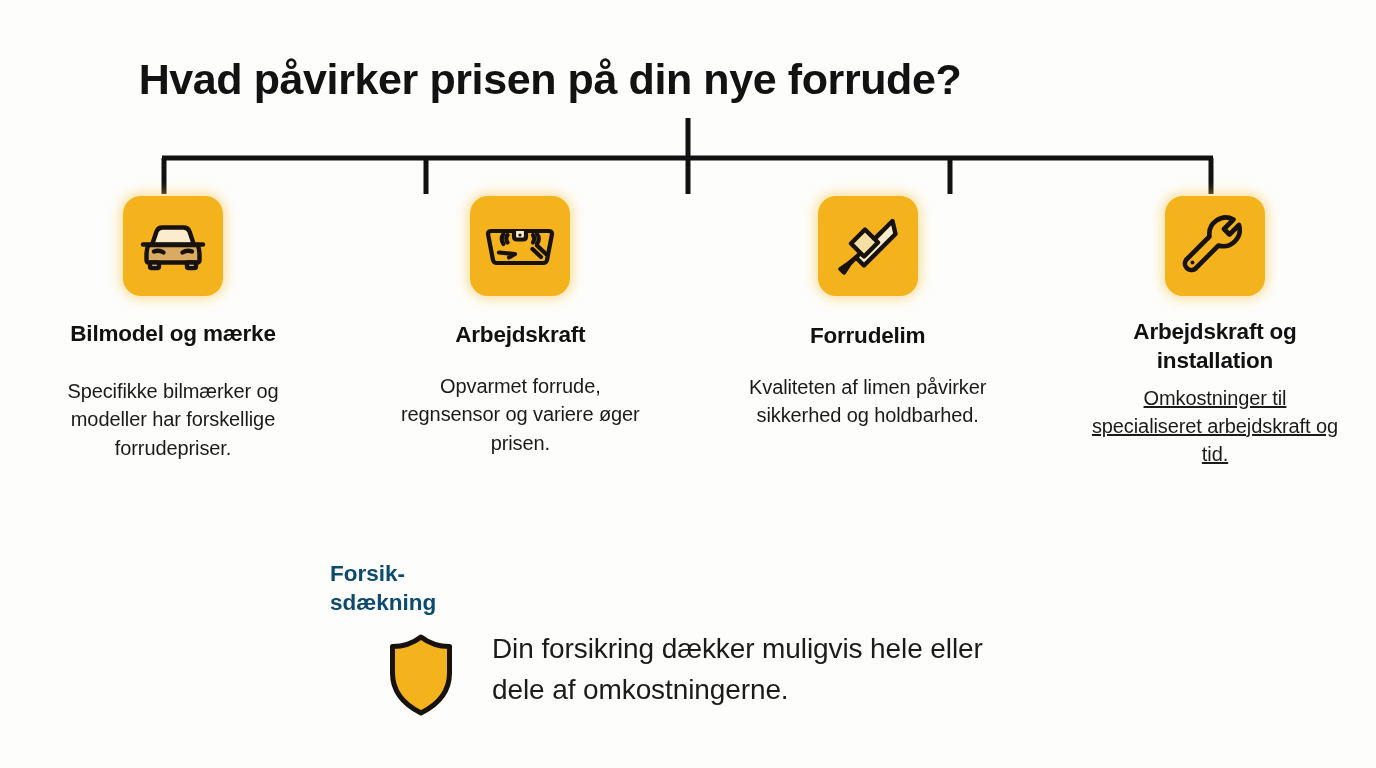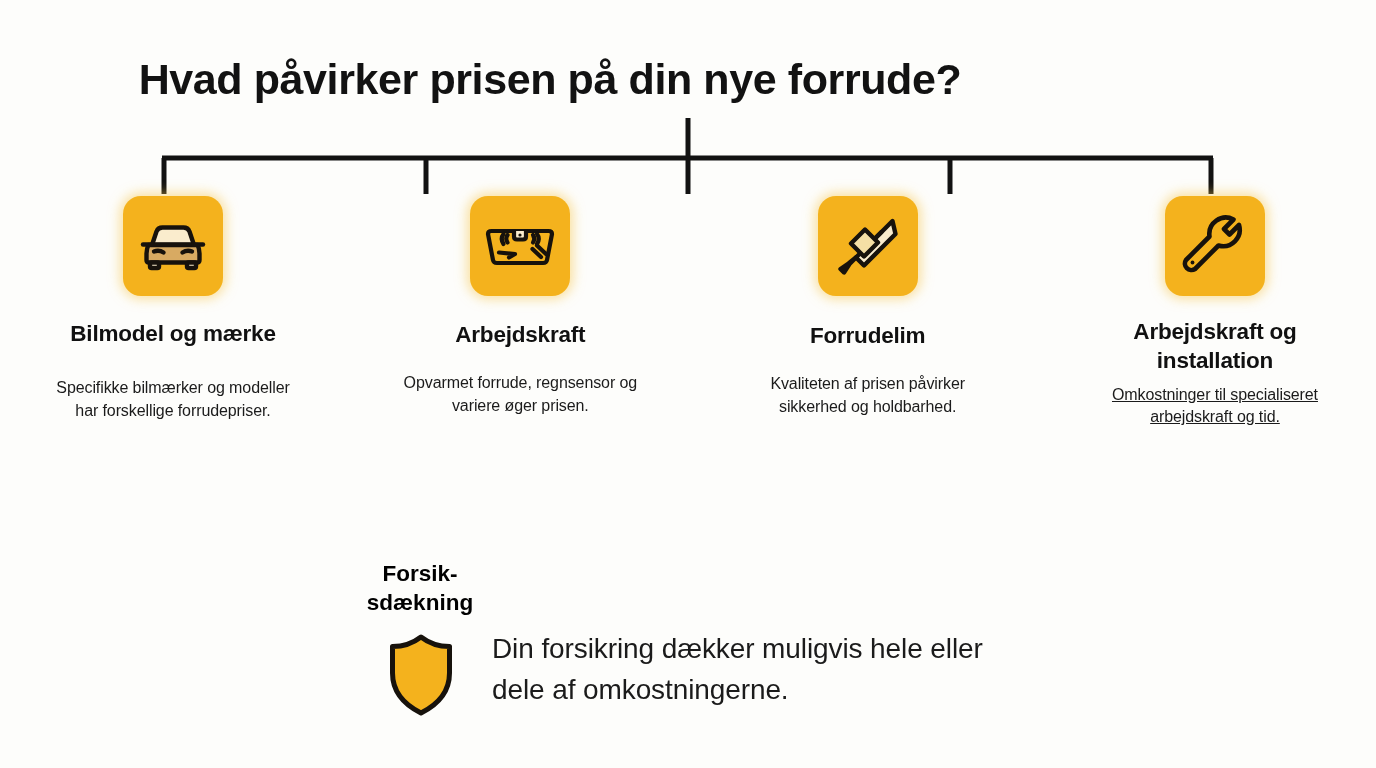--- a/index.html
+++ b/index.html
@@ -77,21 +77,21 @@
 
   .col-heading {
     font-size: 22.5px;
     font-weight: bold;
     line-height: 1.28;
     color: #111111;
     margin-top: 24px;
     letter-spacing: -0.2px;
   }
   .col-body {
-    font-size: 16px;
+    font-size: 20px;
     line-height: 1.42;
     color: #1b1b1b;
     margin-top: 22px;
     letter-spacing: -0.1px;
   }
   
   .col.c1 .col-body { margin-top: 28px; }
   .col.c2 .col-heading { margin-top: 25px; }
   .col.c2 .col-body { margin-top: 22px; }
   .col.c3 .col-heading { margin-top: 26px; }
@@ -106,25 +106,25 @@
     position: absolute;
     left: 330px;
     top: 560px;
     width: 720px;
   }
   .ins-heading {
     position: absolute;
     left: 0;
     top: 0;
     width: 180px;
-    text-align: center;
+    text-align: left;
     font-size: 22.5px;
     font-weight: bold;
     line-height: 1.28;
-    color: #000000;
+    color: #0c4a6e;
   }
   .ins-shield {
     position: absolute;
     left: 55px;
     top: 73px;
     width: 72px;
     height: 84px;
   }
   .ins-body {
     position: absolute;
@@ -210,21 +210,21 @@
             <g fill="none" stroke="#17120c" stroke-width="4.4" stroke-linecap="round" stroke-linejoin="round">
               <path d="M58.5 9 L61.5 22 L30 53.5 L22 45.5 Z" fill="#faeccd"></path>
               <path d="M47.5 20 L40 27.5 L31 18.5"></path>
               <path d="M22.5 45 L15.5 52 L10 60.5 L6.5 57 L14.5 51.5 Z" fill="#faeccd"></path>
               <path d="M31 17.5 L44 30.5 L30 44.5 L17 31.5 Z" fill="#f5dfa5"></path>
             </g>
           </svg>
         </span>
       </div>
       <div class="col-heading">Forrudelim</div>
-      <div class="col-body">Kvaliteten af prisen påvirker sikkerhed og holdbarhed.</div>
+      <div class="col-body">Kvaliteten af limen påvirker sikkerhed og holdbarhed.</div>
     </div>
 
     <div class="col c4">
       <div class="tile">
         <span>
           <svg width="68" height="68" viewBox="0 0 68 68">
             <g fill="none" stroke="#17120c" stroke-width="4.6" stroke-linecap="round" stroke-linejoin="round">
               <path d="M52.5 7.5 L43 17 L48.5 22.5 L58 13 A16.5 16.5 0 0 1 37.5 33.5 L14 57 A6.5 6.5 0 0 1 5 48 L28.5 24.5 A16.5 16.5 0 0 1 52.5 7.5 Z"></path>
               <circle cx="11.5" cy="50.5" r="1.9" fill="#17120c" stroke="none"></circle>
             </g>

